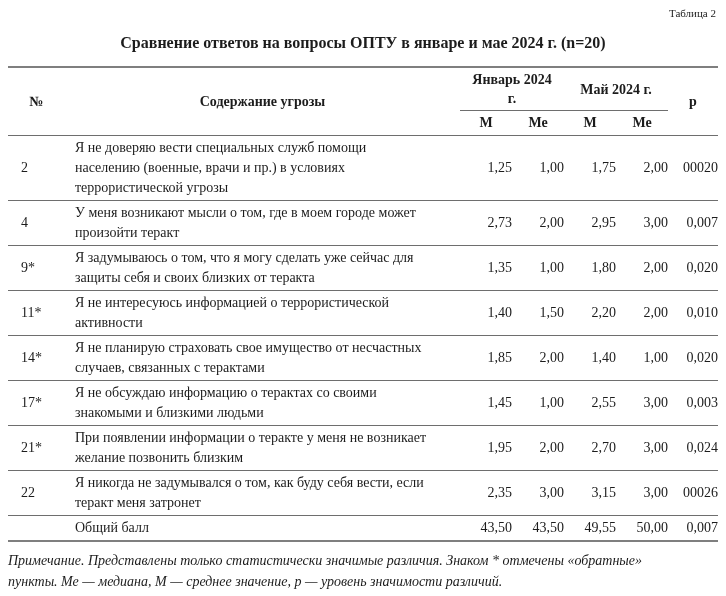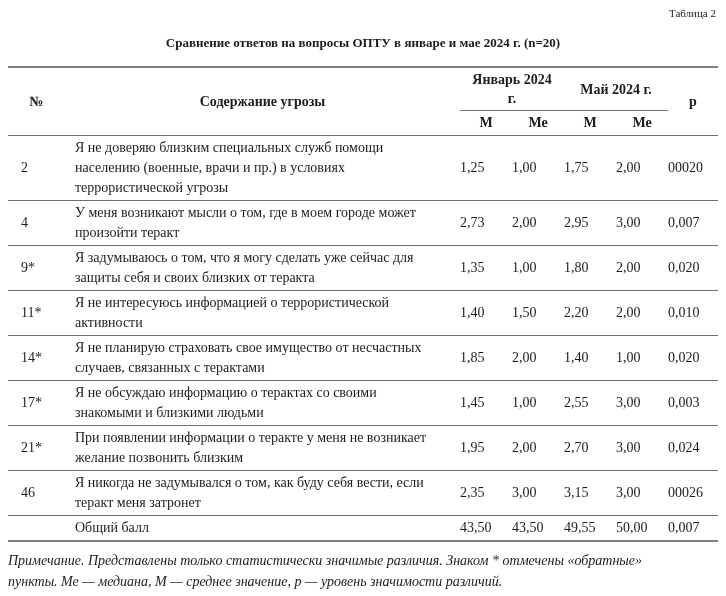--- a/index.html
+++ b/index.html
@@ -15,21 +15,21 @@
     text-align: right;
     font-size: 11px;
     line-height: 18px;
     padding-right: 2px;
   }
 
   .title-block {
     margin-top: 10px;
     text-align: center;
     font-weight: bold;
-    font-size: 13px;
+    font-size: 16px;
     line-height: 22px;
   }
 
   table {
     width: 710px;
     margin-top: 12px;
     border-collapse: collapse;
     table-layout: fixed;
     border-top: 2px solid #7f7f7f;
     border-bottom: 2px solid #7f7f7f;
@@ -57,21 +57,21 @@
   tbody tr { border-top: 1px solid #6e6e6e; }
 
   td {
     font-size: 14px;
     line-height: 20px;
     vertical-align: middle;
     padding: 2px 0;
   }
   td.col-num  { text-align: left; padding-left: 13px; }
   td.col-text { text-align: left; padding-left: 10px; padding-right: 6px; white-space: pre-line; }
-  td.col-val  { text-align: left; }
+  td.col-val  { text-align: right; }
 
   .note {
     margin-top: 8px;
     font-style: italic;
     font-size: 14px;
     line-height: 21px;
     white-space: pre-line;
   }
 </style>
 </head>
@@ -107,21 +107,21 @@
       <tr class="subhead">
         <th>М</th>
         <th>Ме</th>
         <th>М</th>
         <th>Ме</th>
       </tr>
     </thead>
     <tbody>
       <tr>
         <td class="col-num">2</td>
-        <td class="col-text">Я не доверяю близким специальных служб помощи
+        <td class="col-text">Я не доверяю вести специальных служб помощи
 населению (военные, врачи и пр.) в условиях
 террористической угрозы</td>
         <td class="col-val">1,25</td>
         <td class="col-val">1,00</td>
         <td class="col-val">1,75</td>
         <td class="col-val">2,00</td>
         <td class="col-val">00020</td>
       </tr>
       <tr>
         <td class="col-num">4</td>
@@ -177,21 +177,21 @@
         <td class="col-num">21*</td>
         <td class="col-text">При появлении информации о теракте у меня не возникает
 желание позвонить близким</td>
         <td class="col-val">1,95</td>
         <td class="col-val">2,00</td>
         <td class="col-val">2,70</td>
         <td class="col-val">3,00</td>
         <td class="col-val">0,024</td>
       </tr>
       <tr>
-        <td class="col-num">46</td>
+        <td class="col-num">22</td>
         <td class="col-text">Я никогда не задумывался о том, как буду себя вести, если
 теракт меня затронет</td>
         <td class="col-val">2,35</td>
         <td class="col-val">3,00</td>
         <td class="col-val">3,15</td>
         <td class="col-val">3,00</td>
         <td class="col-val">00026</td>
       </tr>
       <tr>
         <td class="col-num"></td>

